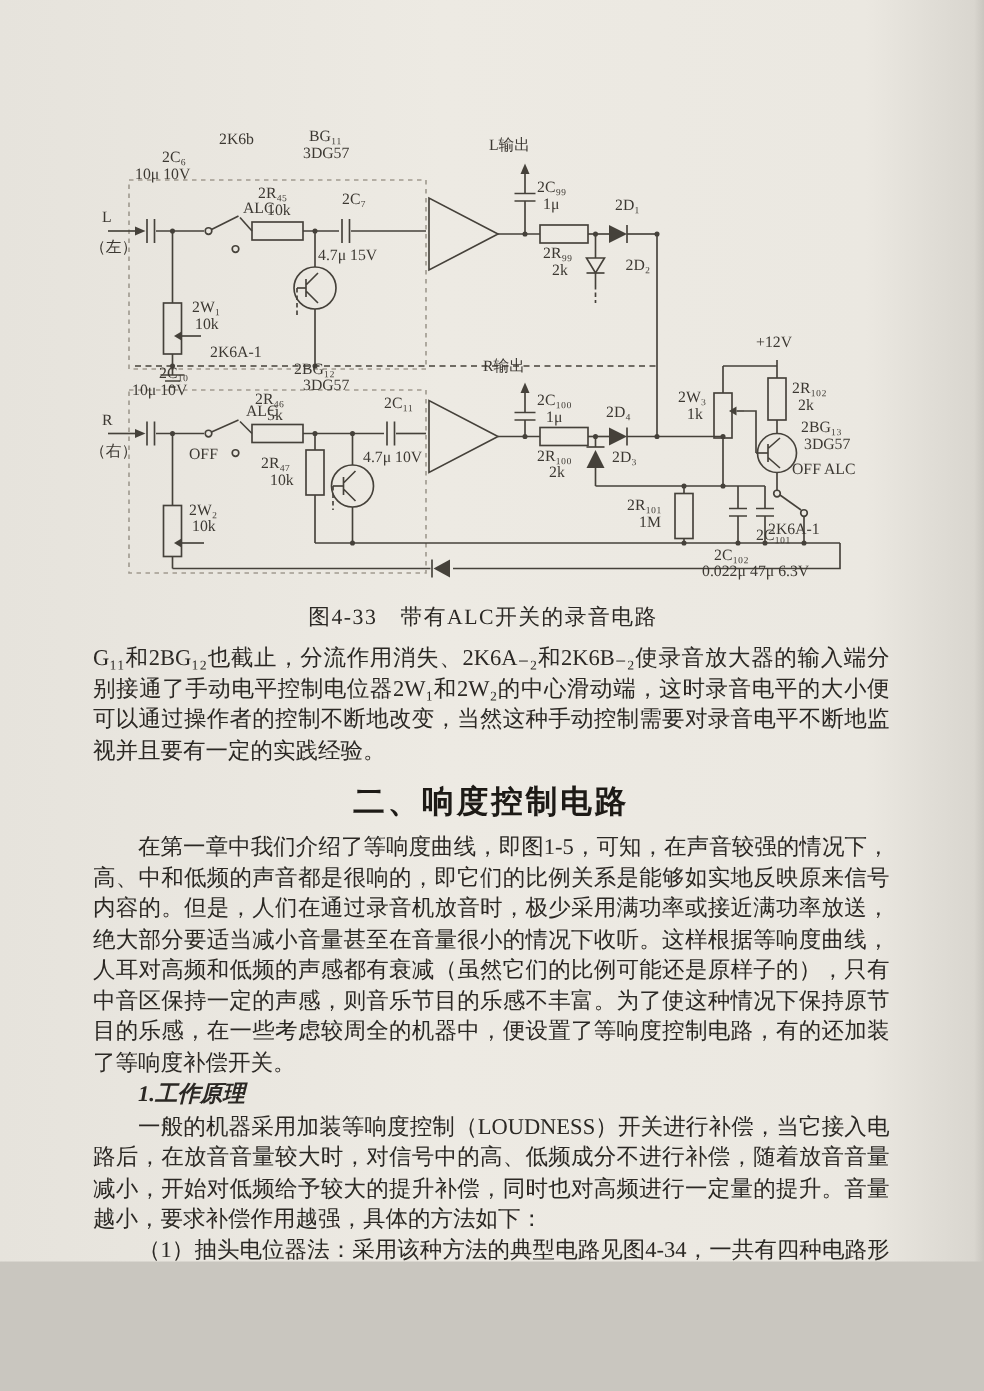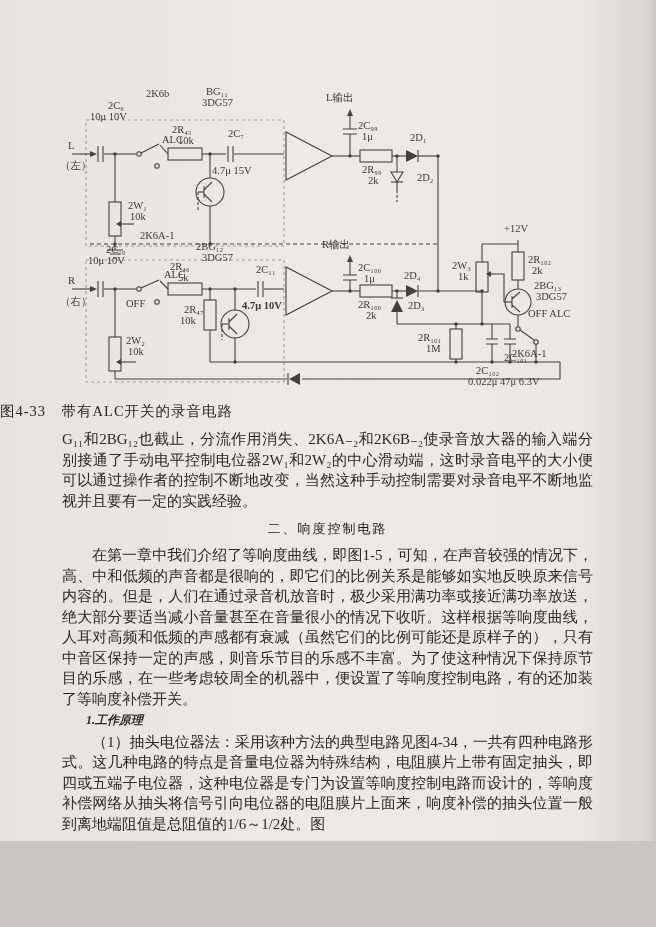--- a/index.html
+++ b/index.html
@@ -22,39 +22,39 @@
     width:586px;height:314px;
   }
   .figure-area svg{position:absolute;left:0;top:0;}
   .fig-label{
     position:absolute;
     font-family:"Liberation Serif","DejaVu Serif",serif;
     font-size:10.5px;line-height:11px;
     color:#3c3832;white-space:nowrap;
   }
   .fig-caption{
-    text-align:left;
+    text-align:center;
     font-size:14.5px;color:#2b2824;
     margin:4px 12px 8px 0;letter-spacing:1px;
   }
   
   .textcol{padding:0 63px 0 62px;}
   p.body{
     margin:0;font-size:15px;line-height:20.5px;
     text-align:justify;text-justify:inter-character;
     color:#2b2824;
   }
   p.body.ind{text-indent:2em;}
   h2.sec{
     margin:9px 0 7px 0;text-align:center;
-    font-size:13px;font-weight:normal;color:#1d1a16;
+    font-size:21px;font-weight:bold;color:#1d1a16;
     letter-spacing:2px;
   }
   p.subhead{
-    margin:1px 0 1px 0;font-size:12px;line-height:20.5px;
+    margin:1px 0 1px 0;font-size:15px;line-height:20.5px;
     font-style:italic;text-indent:2em;color:#2b2824;font-weight:bold;
   }
   .watermark{
     position:absolute;right:94px;top:885px;
     font-size:21px;letter-spacing:1px;white-space:nowrap;
   }
   .wm-site{color:#a49d93;}
   .wm-url{font-family:"Liberation Sans","DejaVu Sans",sans-serif;font-size:20px;}
 </style>
 </head>
@@ -256,22 +256,22 @@
         <span class="fig-label" style="left: 28px; top: 171px;">10μ 10V</span>
         <span class="fig-label" style="left: 8px; top: 191px;">R</span>
         <span class="fig-label" style="left: 0px; top: 212px;">（右）</span>
         <span class="fig-label" style="left: 104px; top: 185px;">ALC</span>
         <span class="fig-label" style="left: 66px; top: 214px;">OFF</span>
         <span class="fig-label" style="left: 110px; top: 177px; text-align: center;">2R₄₆</span>
         <span class="fig-label" style="left: 118px; top: 188px;">5k</span>
         <span class="fig-label" style="left: 136px; top: 157px;">2BG₁₂</span>
         <span class="fig-label" style="left: 142px; top: 168px;">3DG57</span>
         <span class="fig-label" style="left: 196px; top: 180px;">2C₁₁</span>
-        <span class="fig-label" style="left: 182px; top: 216px; font-weight: bold;">4.7μ 10V</span>
-        <span class="fig-label" style="left: 124px; top: 220px;">2R₄₇</span>
+        <span class="fig-label" style="left: 182px; top: 216px;">4.7μ 10V</span>
+        <span class="fig-label" style="left: 114px; top: 220px;">2R₄₇</span>
         <span class="fig-label" style="left: 120px; top: 231px;">10k</span>
         <span class="fig-label" style="left: 66px; top: 251px;">2W₂</span>
         <span class="fig-label" style="left: 68px; top: 262px;">10k</span>
         <span class="fig-label" style="left: 262px; top: 155px;">R输出</span>
         <span class="fig-label" style="left: 298px; top: 178px;">2C₁₀₀</span>
         <span class="fig-label" style="left: 304px; top: 189px;">1μ</span>
         <span class="fig-label" style="left: 298px; top: 215px;">2R₁₀₀</span>
         <span class="fig-label" style="left: 306px; top: 226px;">2k</span>
         <span class="fig-label" style="left: 344px; top: 186px;">2D₄</span>
         <span class="fig-label" style="left: 348px; top: 216px;">2D₃</span>
@@ -297,18 +297,19 @@
 
   <div class="textcol">
     <p class="body">G₁₁和2BG₁₂也截止，分流作用消失、2K6A₋₂和2K6B₋₂使录音放大器的输入端分别接通了手动电平控制电位器2W₁和2W₂的中心滑动端，这时录音电平的大小便可以通过操作者的控制不断地改变，当然这种手动控制需要对录音电平不断地监视并且要有一定的实践经验。</p>
 
     <h2 class="sec">二、响度控制电路</h2>
 
     <p class="body ind">在第一章中我们介绍了等响度曲线，即图1-5，可知，在声音较强的情况下，高、中和低频的声音都是很响的，即它们的比例关系是能够如实地反映原来信号内容的。但是，人们在通过录音机放音时，极少采用满功率或接近满功率放送，绝大部分要适当减小音量甚至在音量很小的情况下收听。这样根据等响度曲线，人耳对高频和低频的声感都有衰减（虽然它们的比例可能还是原样子的），只有中音区保持一定的声感，则音乐节目的乐感不丰富。为了使这种情况下保持原节目的乐感，在一些考虑较周全的机器中，便设置了等响度控制电路，有的还加装了等响度补偿开关。</p>
 
     <p class="subhead">1.工作原理</p>
 
+    <p class="body ind">一般的机器采用加装等响度控制（LOUDNESS）开关进行补偿，当它接入电路后，在放音音量较大时，对信号中的高、低频成分不进行补偿，随着放音音量减小，开始对低频给予较大的提升补偿，同时也对高频进行一定量的提升。音量越小，要求补偿作用越强，具体的方法如下：</p>
 
     <p class="body ind">（1）抽头电位器法：采用该种方法的典型电路见图4-34，一共有四种电路形式。这几种电路的特点是音量电位器为特殊结构，电阻膜片上带有固定抽头，即四或五端子电位器，这种电位器是专门为设置等响度控制电路而设计的，等响度补偿网络从抽头将信号引向电位器的电阻膜片上面来，响度补偿的抽头位置一般到离地端阻值是总阻值的1/6～1/2处。图</p>
   </div>
 
 
 </div>
 
 </body></html>

